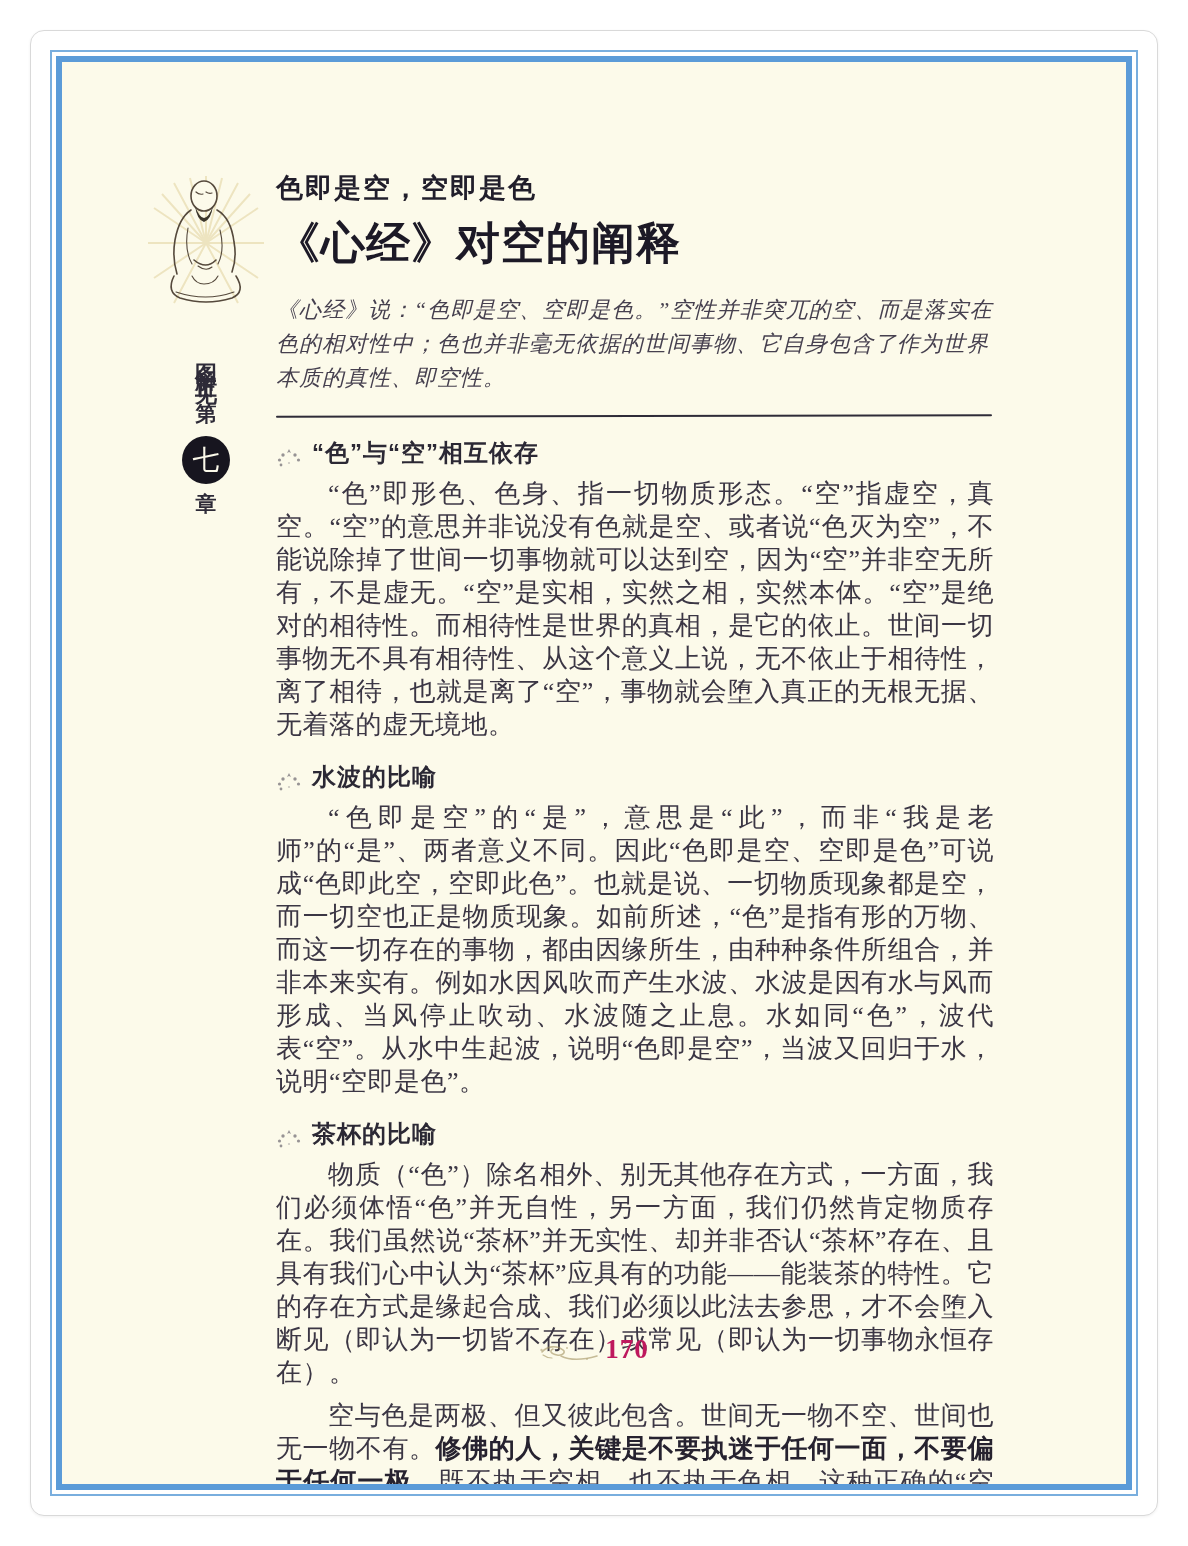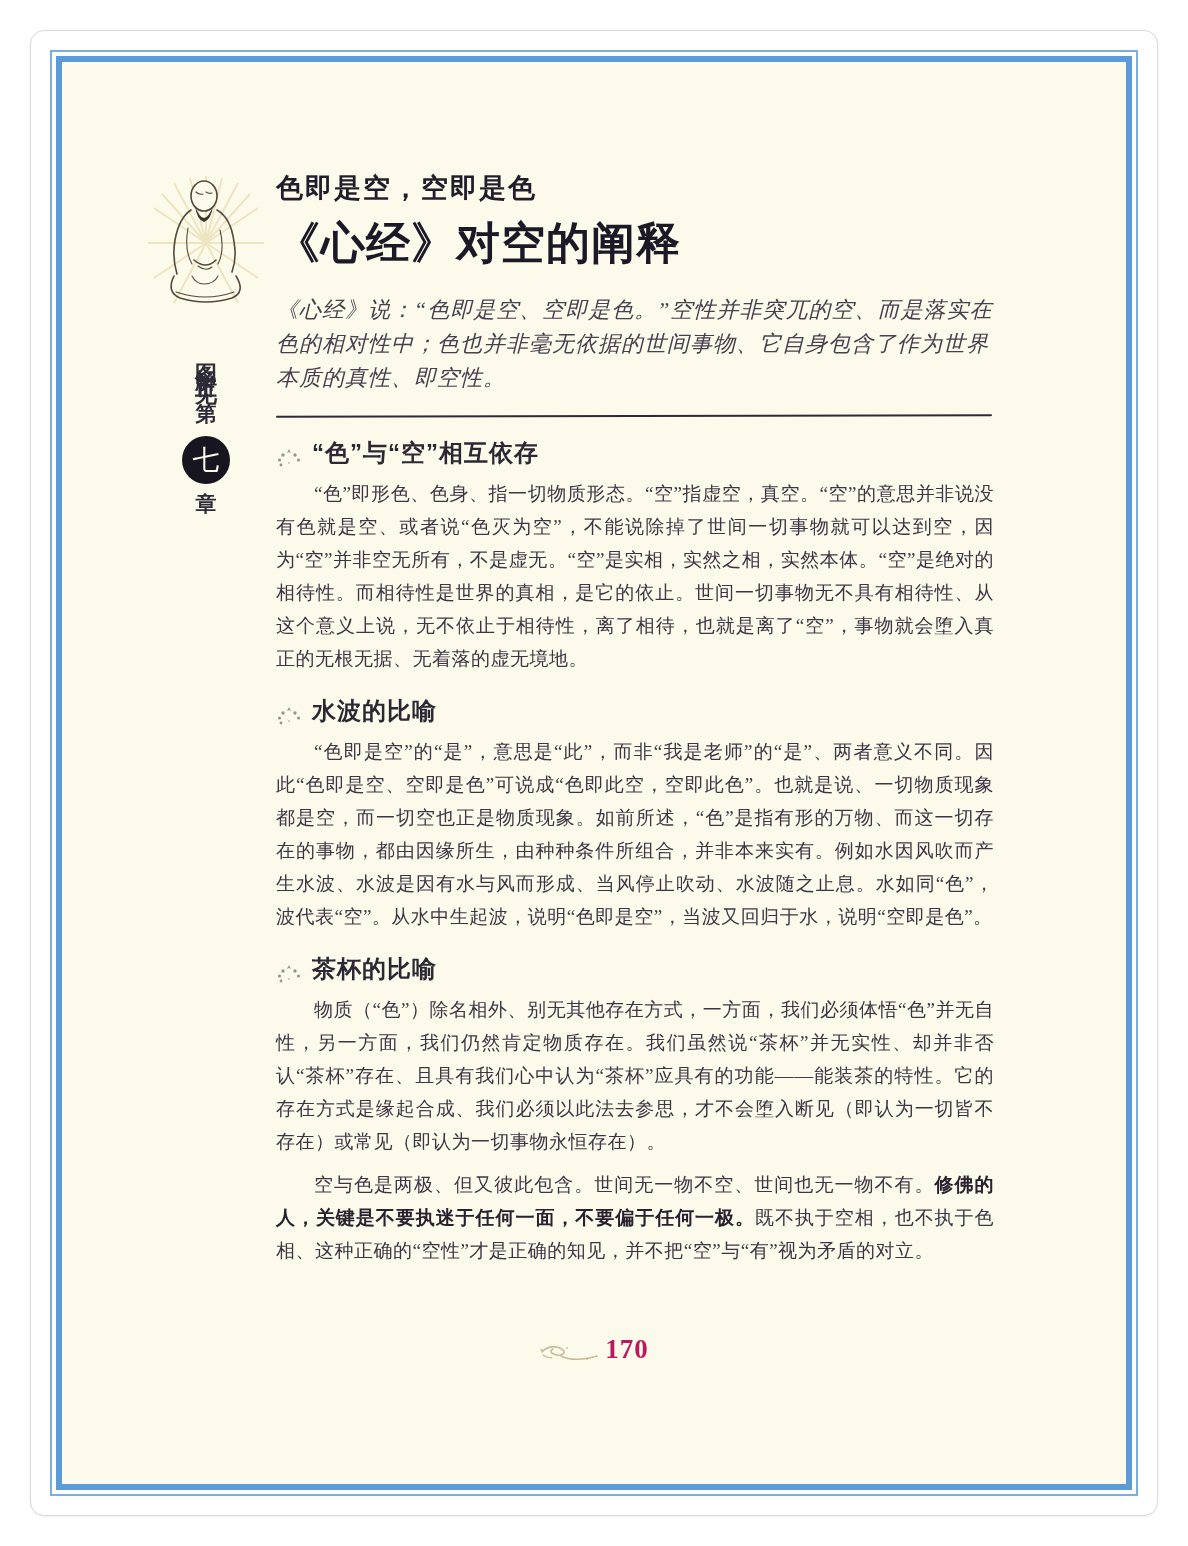--- a/index.html
+++ b/index.html
@@ -61,21 +61,21 @@
   }
 
   .section { margin-top: 20px; }
   .sec-heading {
     display: flex; align-items: flex-end; gap: 10px;
     font-family: "Liberation Sans", sans-serif; font-weight: bold;
     font-size: 24px; color: #2b2834; margin-bottom: 8px; letter-spacing: 1px;
   }
   .bullet { width: 26px; height: 22px; opacity: 0.55; flex: 0 0 auto; }
   .para {
-    font-size: 19px; line-height: 33px; text-align: justify;
+    font-size: 26px; line-height: 33px; text-align: justify;
     text-indent: 2em; color: #3b3644; letter-spacing: 0.5px;
   }
   .para b { color: #26222f; }
 
   
   .footer {
     position: absolute; left: 0; top: 1272px; width: 100%;
     display: flex; align-items: center; justify-content: center; gap: 4px;
   }
   .flourish { width: 62px; height: 22px; opacity: 0.75; margin-top: 8px; }

